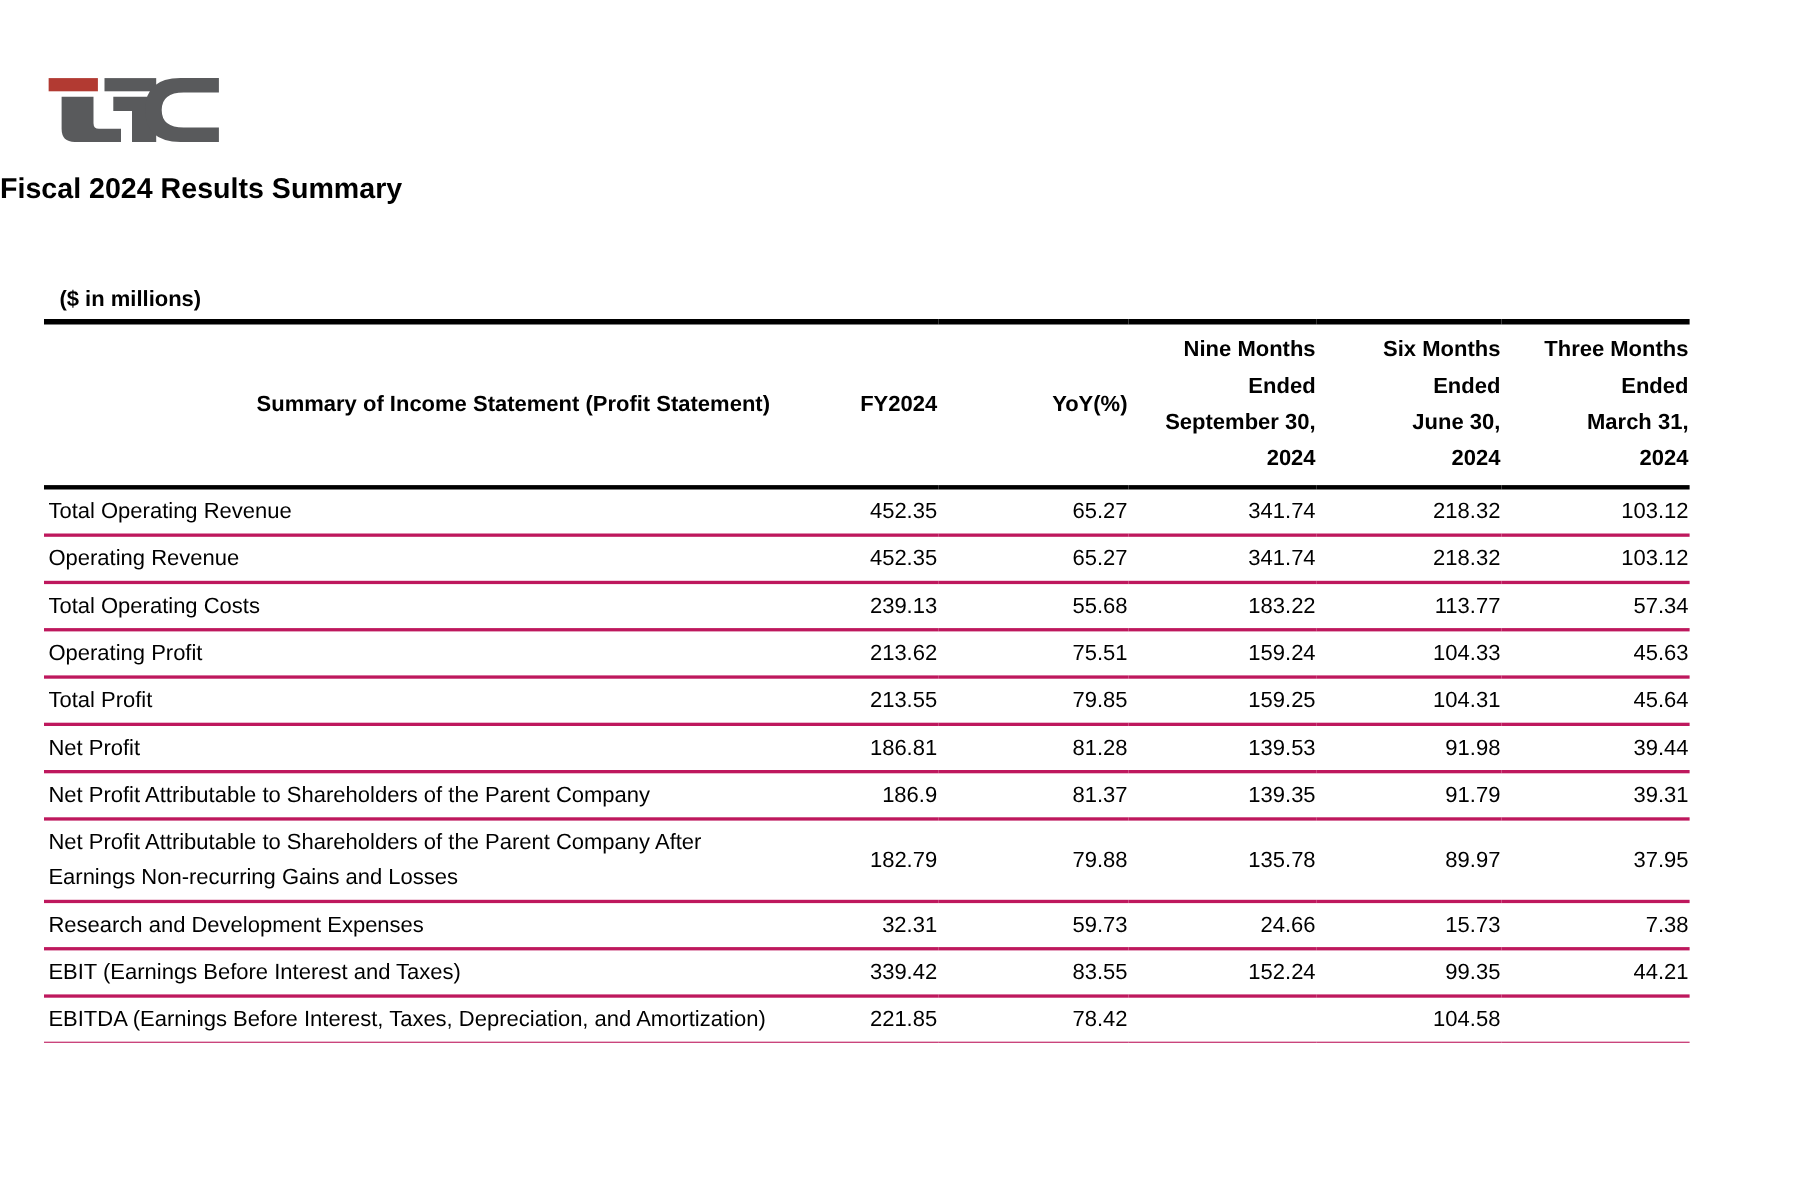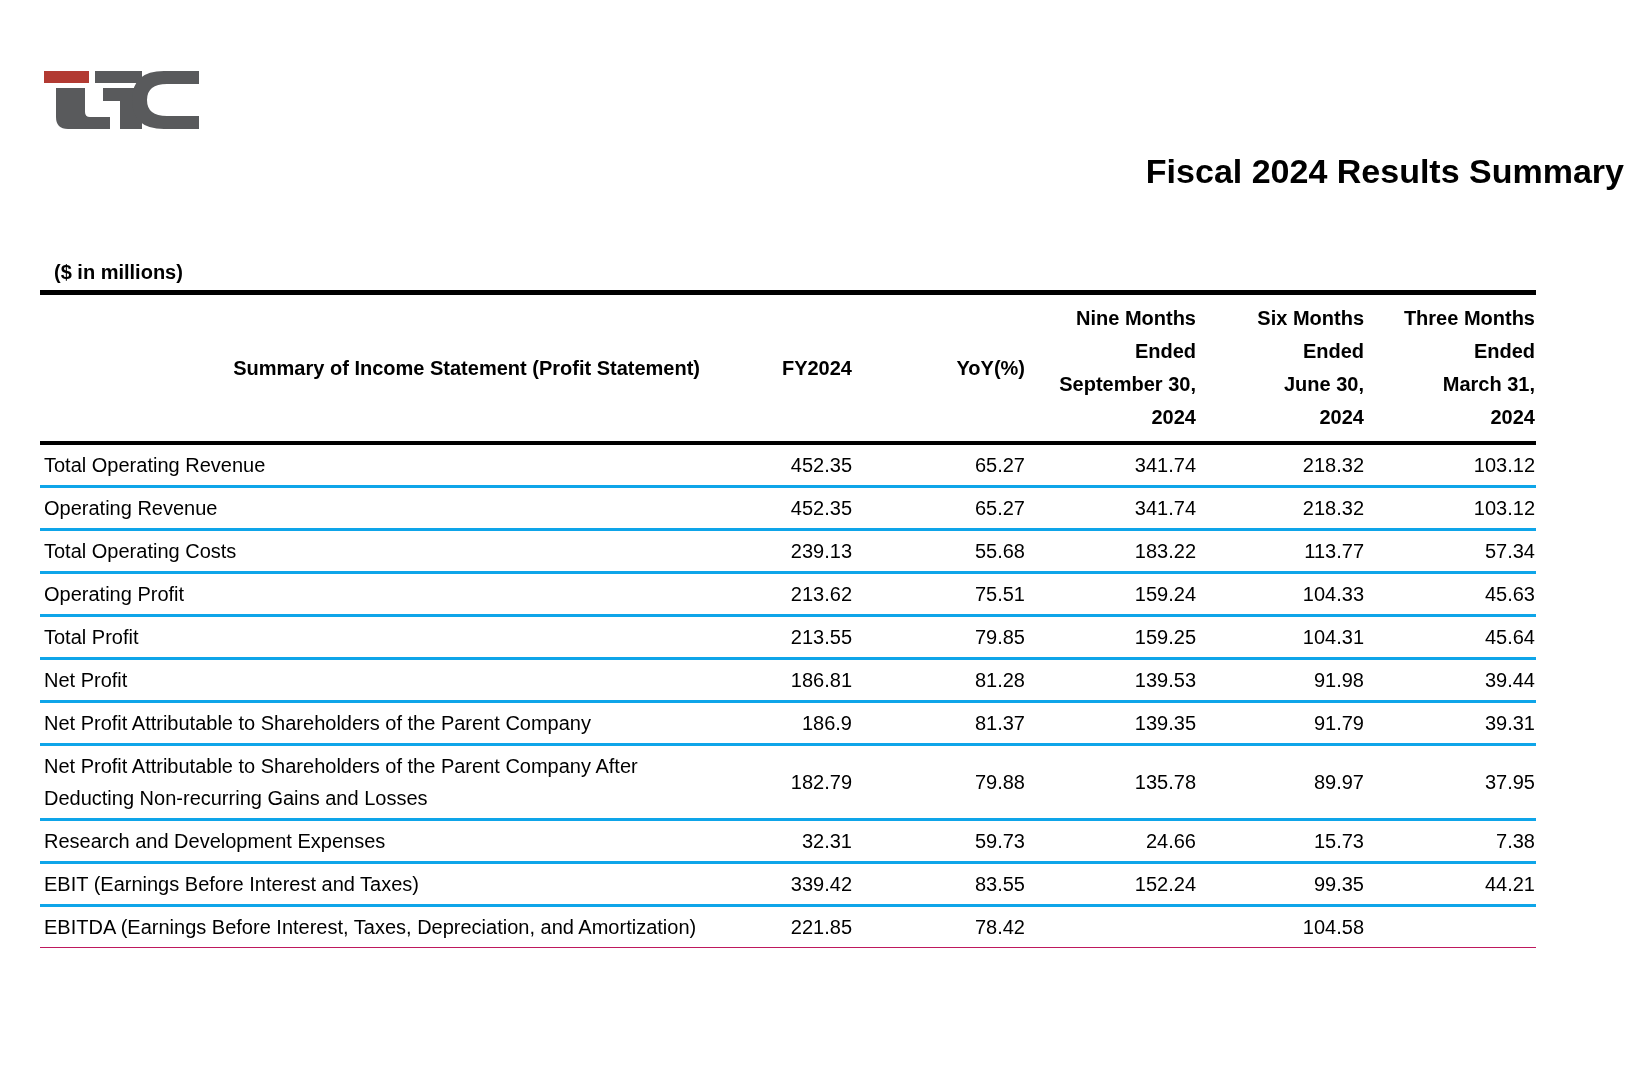--- a/index.html
+++ b/index.html
@@ -21,25 +21,24 @@
     left: 44px;
     top: 71px;
     width: 158px;
     height: 58px;
   }
   .page-title {
     position: absolute;
     top: 150px;
     left: 0;
     width: 1580px;
-    text-align: right;
-    font-size: 34px;
+    text-align: left;
+    font-size: 26px;
     font-weight: bold;
     line-height: 42px;
-    padding-left: 44px;
   }
   .units-note {
     position: absolute;
     left: 54px;
     top: 261px;
     font-size: 20px;
     font-weight: bold;
   }
   .table-wrap {
     position: absolute;
@@ -67,21 +66,21 @@
     text-align: right;
     padding-left: 4px;
   }
   table.results th.num,
   table.results td.num {
     text-align: right;
     white-space: pre-line;
     padding-right: 1px;
   }
   table.results tbody tr {
-    border-bottom: 3px solid #0ea5e9;
+    border-bottom: 3px solid #be185d;
   }
   table.results tbody tr:last-child {
     border-bottom: 1px solid #be185d;
   }
   table.results td {
     line-height: 32px;
     padding: 4px 0;
     vertical-align: middle;
   }
   table.results td.lbl {
@@ -186,21 +185,21 @@
   </tr>
           <tr>
     <td class="lbl">Net Profit Attributable to Shareholders of the Parent Company</td>
     <td class="num">186.9</td>
     <td class="num">81.37</td>
     <td class="num">139.35</td>
     <td class="num">91.79</td>
     <td class="num">39.31</td>
   </tr>
           <tr>
-    <td class="lbl">Net Profit Attributable to Shareholders of the Parent Company After Deducting Non-recurring Gains and Losses</td>
+    <td class="lbl">Net Profit Attributable to Shareholders of the Parent Company After Earnings Non-recurring Gains and Losses</td>
     <td class="num">182.79</td>
     <td class="num">79.88</td>
     <td class="num">135.78</td>
     <td class="num">89.97</td>
     <td class="num">37.95</td>
   </tr>
           <tr>
     <td class="lbl">Research and Development Expenses</td>
     <td class="num">32.31</td>
     <td class="num">59.73</td>

